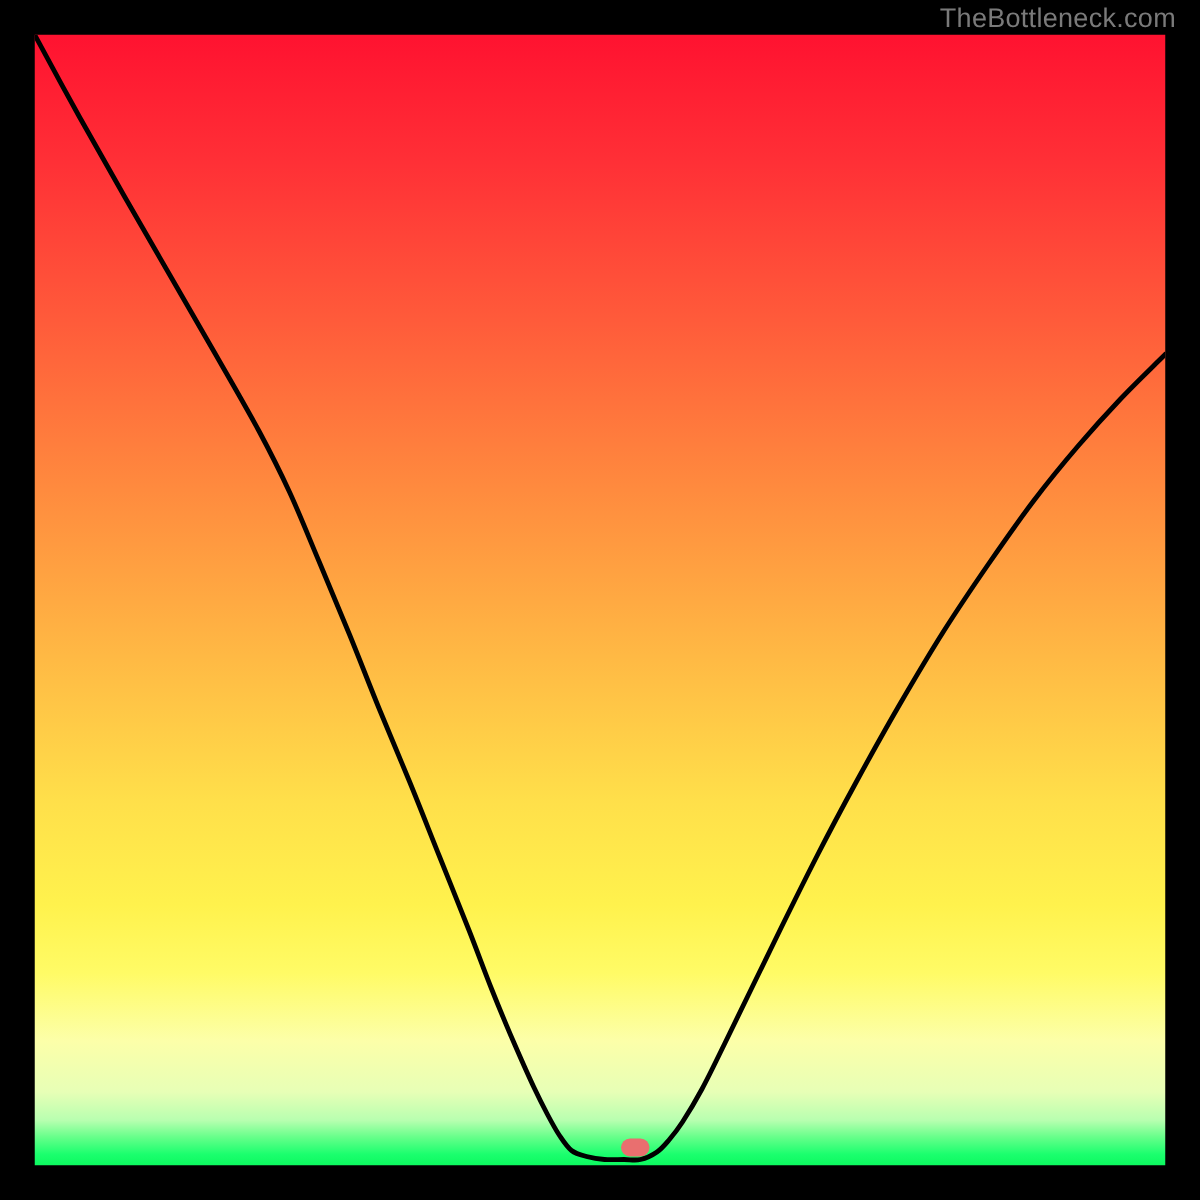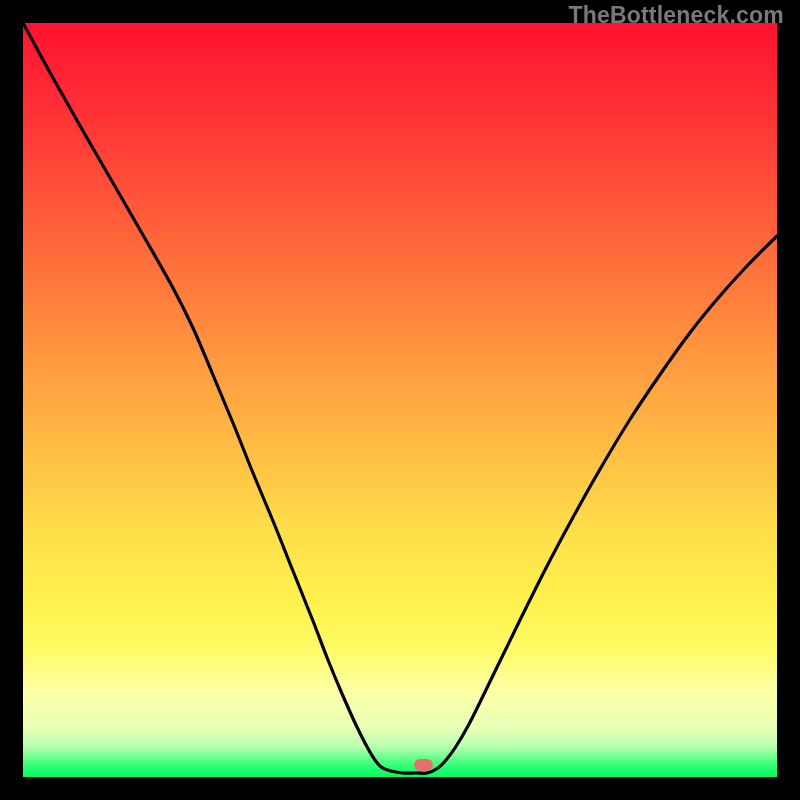--- a/index.html
+++ b/index.html
@@ -15,22 +15,22 @@
     position: relative;
     width: 800px;
     height: 800px;
     background: #000;
   }
   .watermark {
     position: absolute;
     top: 2px;
     right: 16px;
     color: #7a7a7a;
-    font-size: 23px;
-    font-weight: 700;
+    font-size: 18px;
+    font-weight: 400;
     letter-spacing: 0.2px;
     z-index: 30;
   }
   .plot-area {
     position: absolute;
     left: 23px;
     top: 23px;
     width: 754px;
     height: 754px;
     overflow: hidden;

